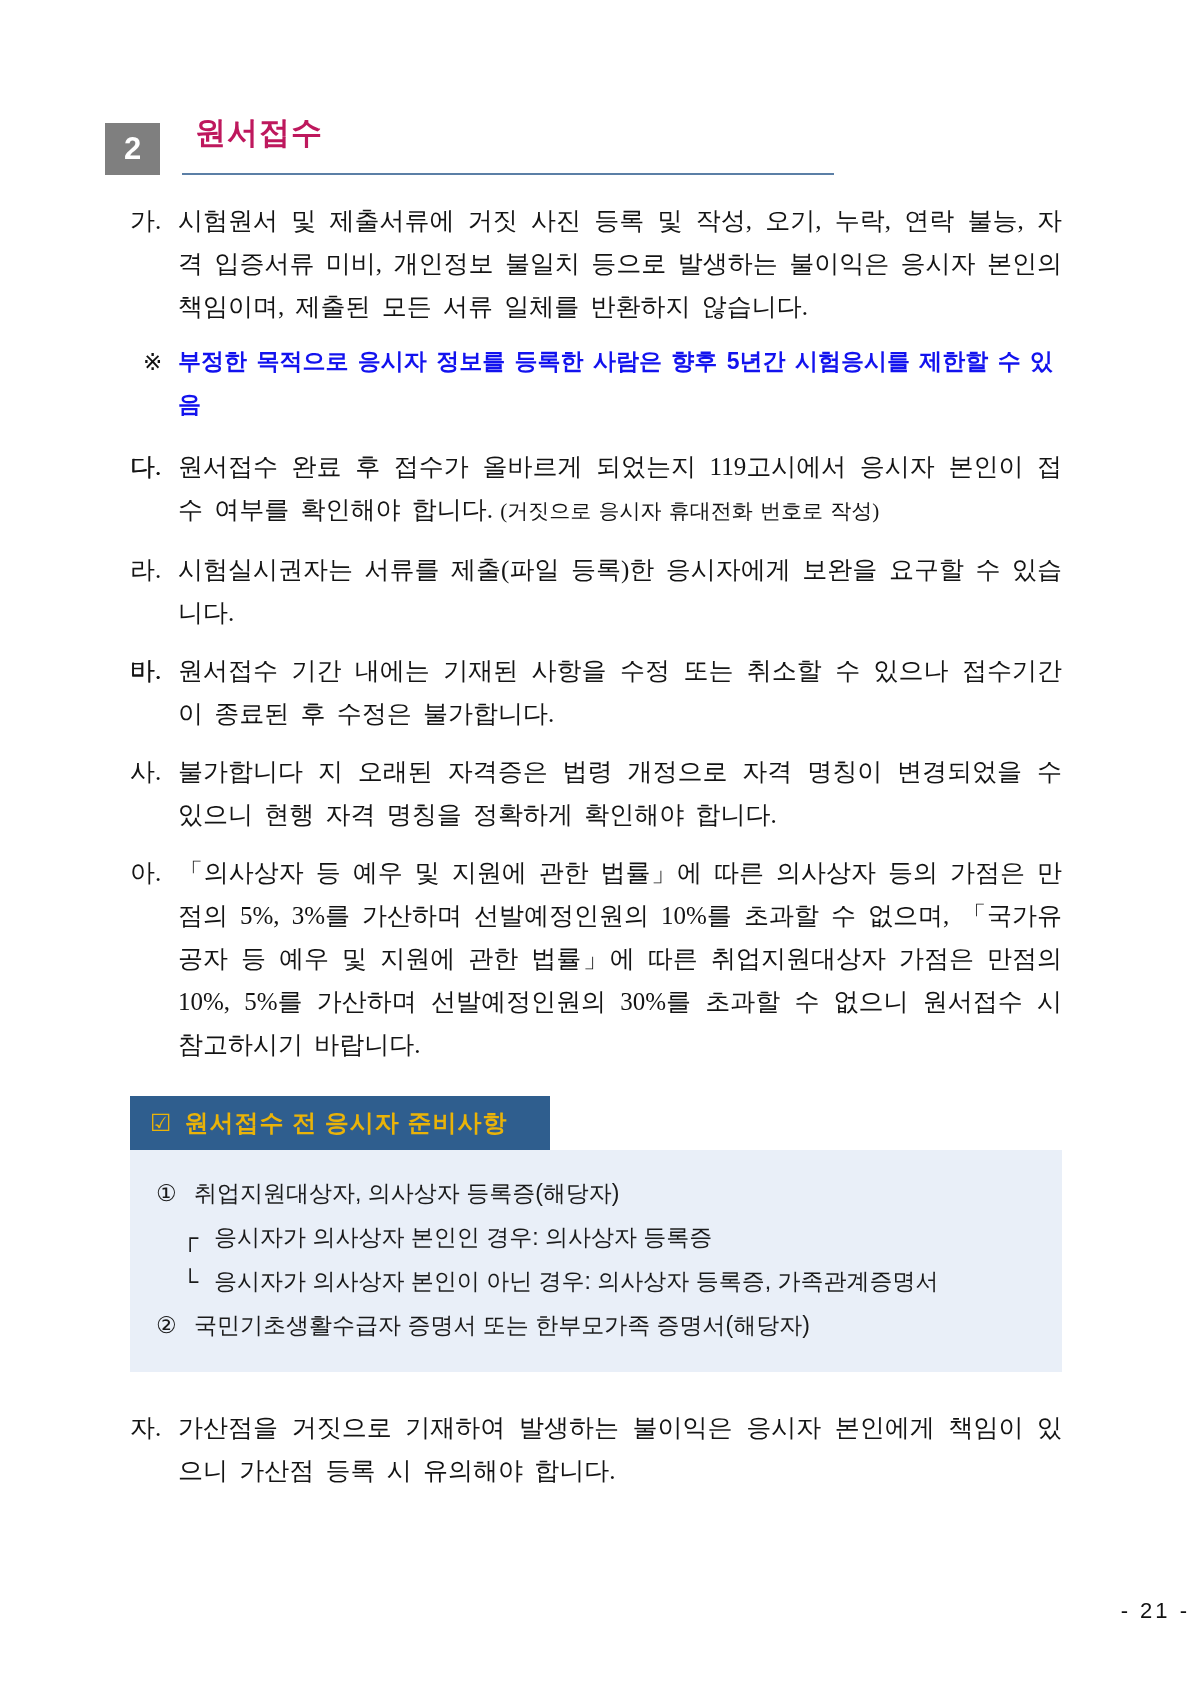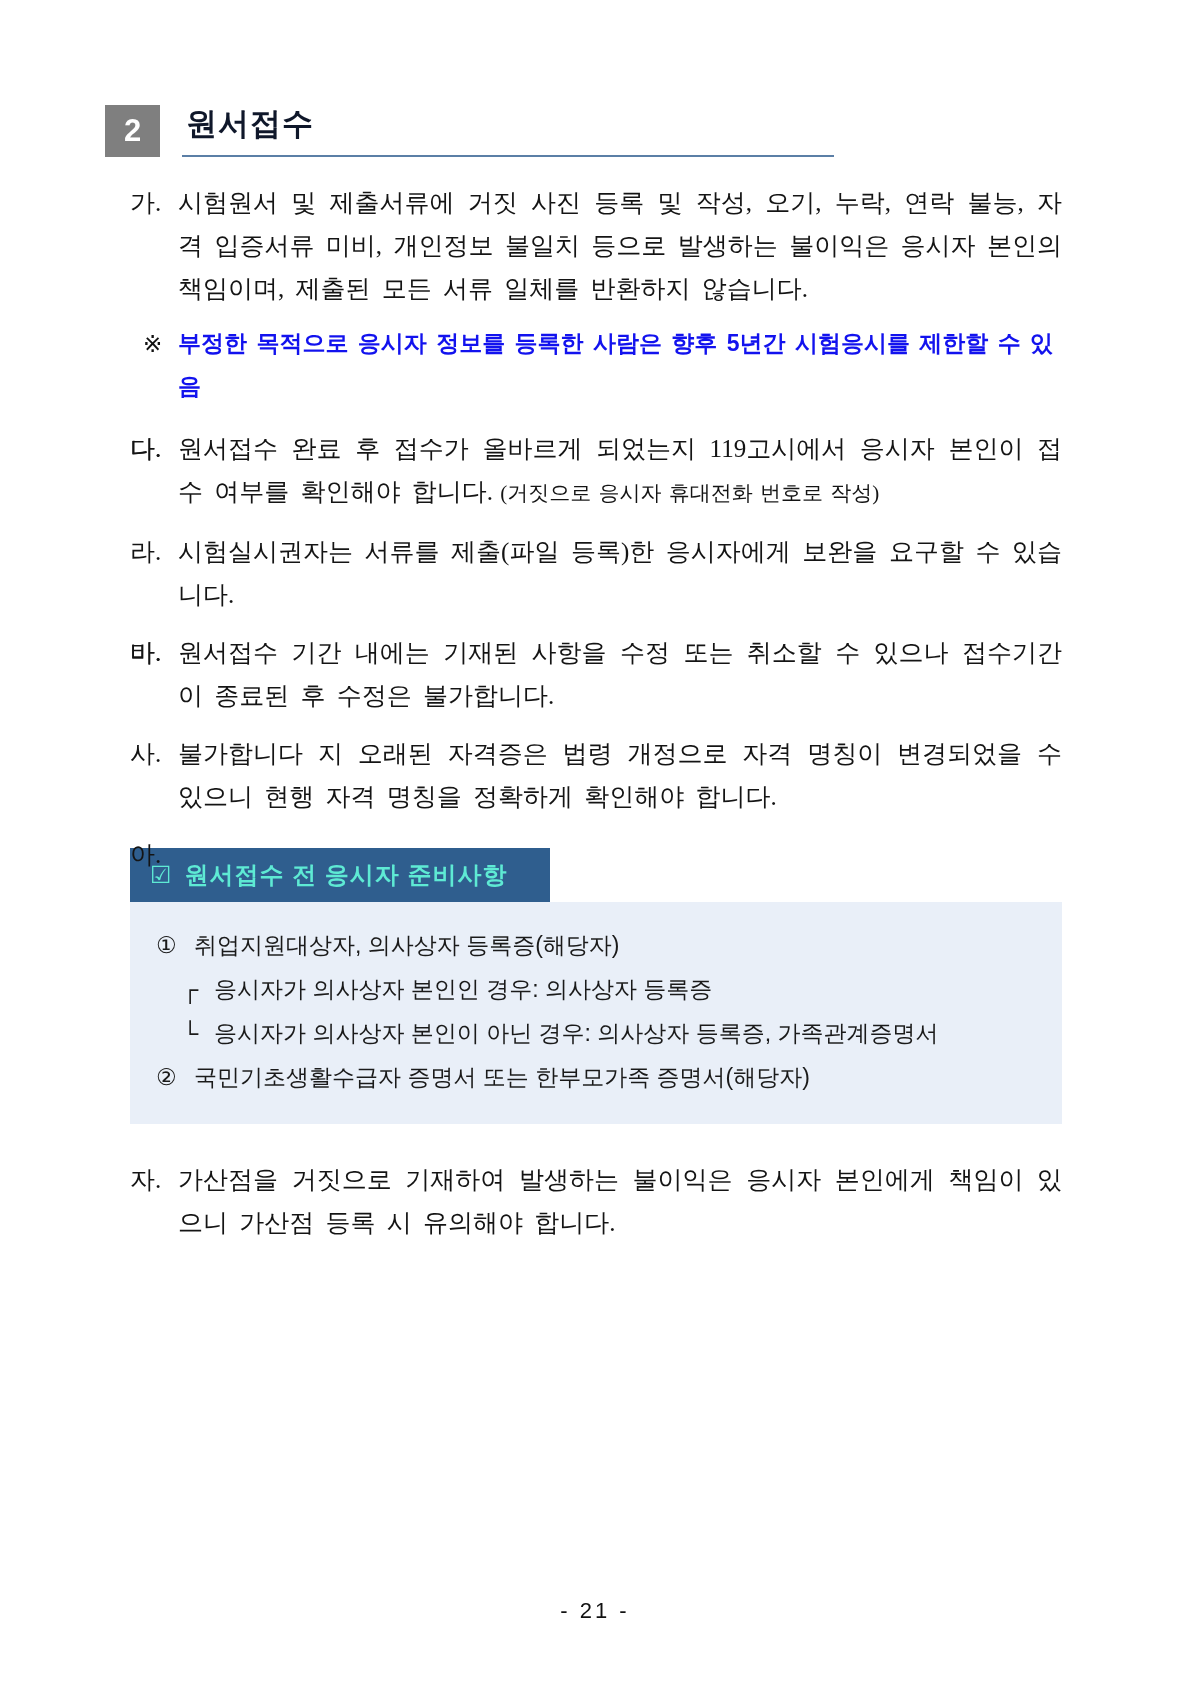--- a/index.html
+++ b/index.html
@@ -30,24 +30,24 @@
     font-size:31px;font-weight:bold;
     flex:0 0 auto;
   }
   .section-title-wrap{
     margin-left:22px;
     width:648px;
     border-bottom:2px solid var(--title-underline,#5b7fa6);
     padding:0 0 10px 4px;
   }
   .section-title{
-    margin:0;
+    margin:9px;
     font-family:Liberation Sans, sans-serif;
     font-size:31px;font-weight:bold;letter-spacing:1px;
-    color:#0f172a;
+    color:#be185d;
   }
 
   
   .para{
     position:relative;
     padding-left:48px;
     margin:0 0 15px 0;
     font-size:25px;
     line-height:43px;
     text-align:justify;
@@ -81,21 +81,21 @@
 
   
   .checklist{
     margin:30px 0 34px 0;
     font-family:"Liberation Sans","DejaVu Sans",sans-serif;
   }
   .cl-header{
     width:420px;
     box-sizing:border-box;
     background:var(--box-header-bg,#2f5e8e);
-    color:#5eead4;
+    color:#eab308;
     font-size:24px;font-weight:bold;
     letter-spacing:1px;
     padding:11px 0 11px 20px;
   }
   .cl-check{margin-right:12px;font-weight:normal;}
   .cl-body{
     background:var(--box-body-bg,#e9eff8);
     padding:18px 24px 22px 26px;
   }
   .check-item{
@@ -111,21 +111,21 @@
     margin-left:26px;
     padding-left:32px;
     margin-top:10px;margin-bottom:10px;
   }
 
   
   .page-footer{
     position:absolute;
     left:0;right:0;
     bottom:58px;
-    text-align:center;
+    text-align:right;
     font-family:"Liberation Sans","DejaVu Sans",sans-serif;
     font-size:22px;
     letter-spacing:3px;
     color:#111;
   }
 </style>
 </head>
 <body>
 
 <div class="page">
@@ -163,21 +163,21 @@
 
   <div class="para">
     <span class="marker">바.</span><span>원서접수 기간 내에는 기재된 사항을 수정 또는 취소할 수 있으나 접수기간이 종료된 후 수정은 불가합니다.</span>
   </div>
 
   <div class="para">
     <span class="marker">사.</span><span>불가합니다 지 오래된 자격증은 법령 개정으로 자격 명칭이 변경되었을 수 있으니 현행 자격 명칭을 정확하게 확인해야 합니다.</span>
   </div>
 
   <div class="para">
-    <span class="marker">아.</span>
+    <span class="marker">아.</span><span>「의사상자 등 예우 및 지원에 관한 법률」에 따른 의사상자 등의 가점은 만점의 5%, 3%를 가산하며 선발예정인원의 10%를 초과할 수 없으며, 「국가유공자 등 예우 및 지원에 관한 법률」에 따른 취업지원대상자 가점은 만점의 10%, 5%를 가산하며 선발예정인원의 30%를 초과할 수 없으니 원서접수 시 참고하시기 바랍니다.</span>
   </div>
 
   <section class="checklist">
     <div class="cl-header">
       <span class="cl-check">☑</span><span>원서접수 전 응시자 준비사항</span>
     </div>
     <div class="cl-body">
       <div class="check-item">
         <span class="ci-marker">①</span><span>취업지원대상자, 의사상자 등록증(해당자)</span>
       </div>

